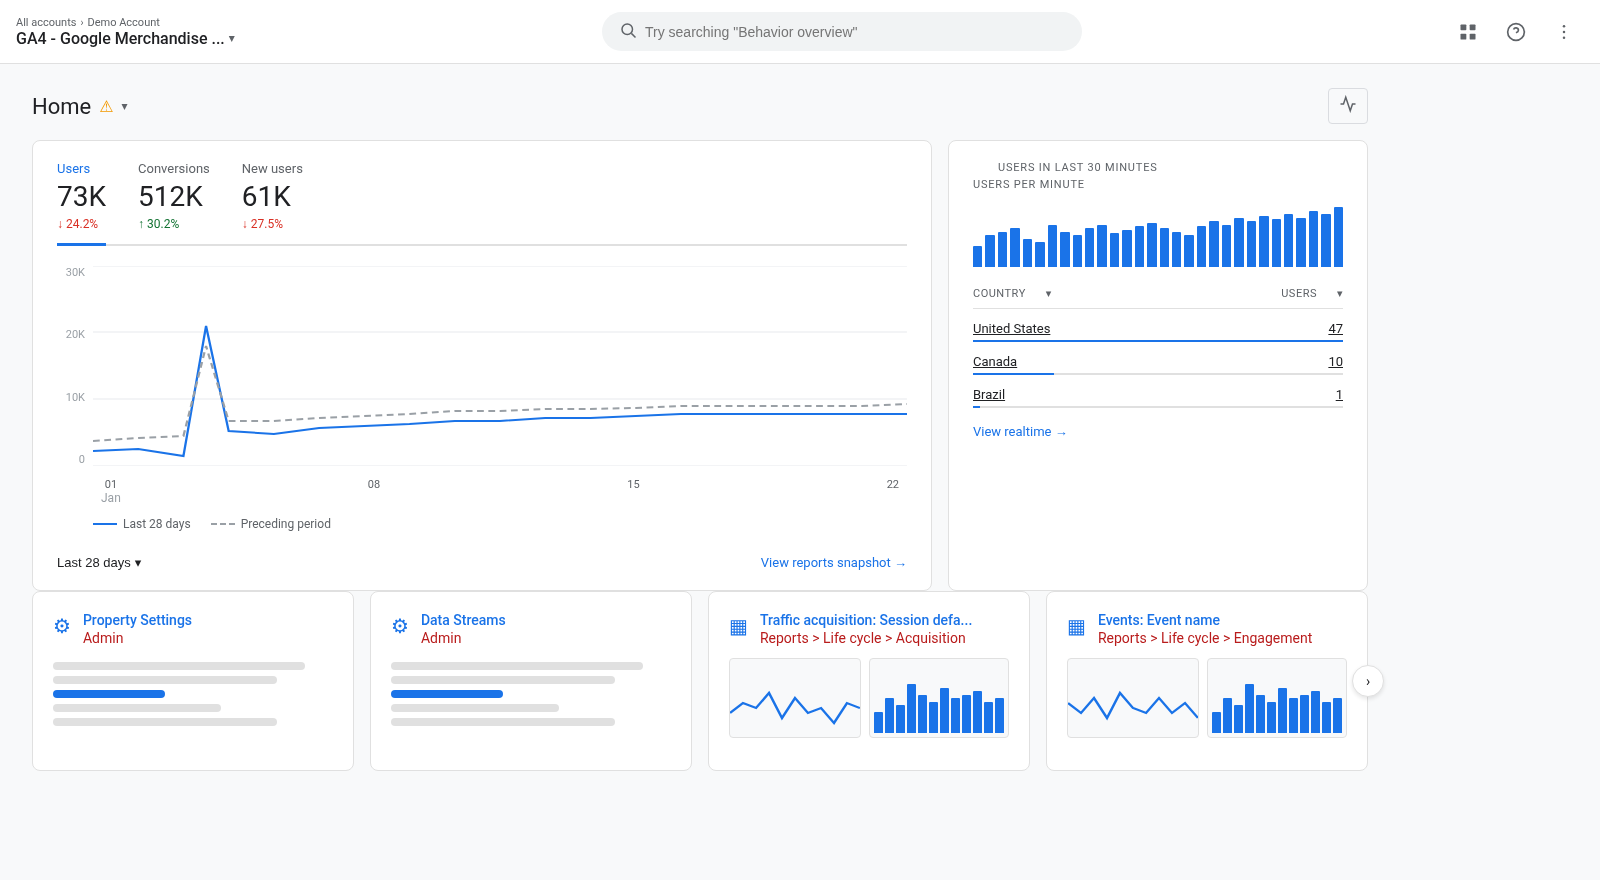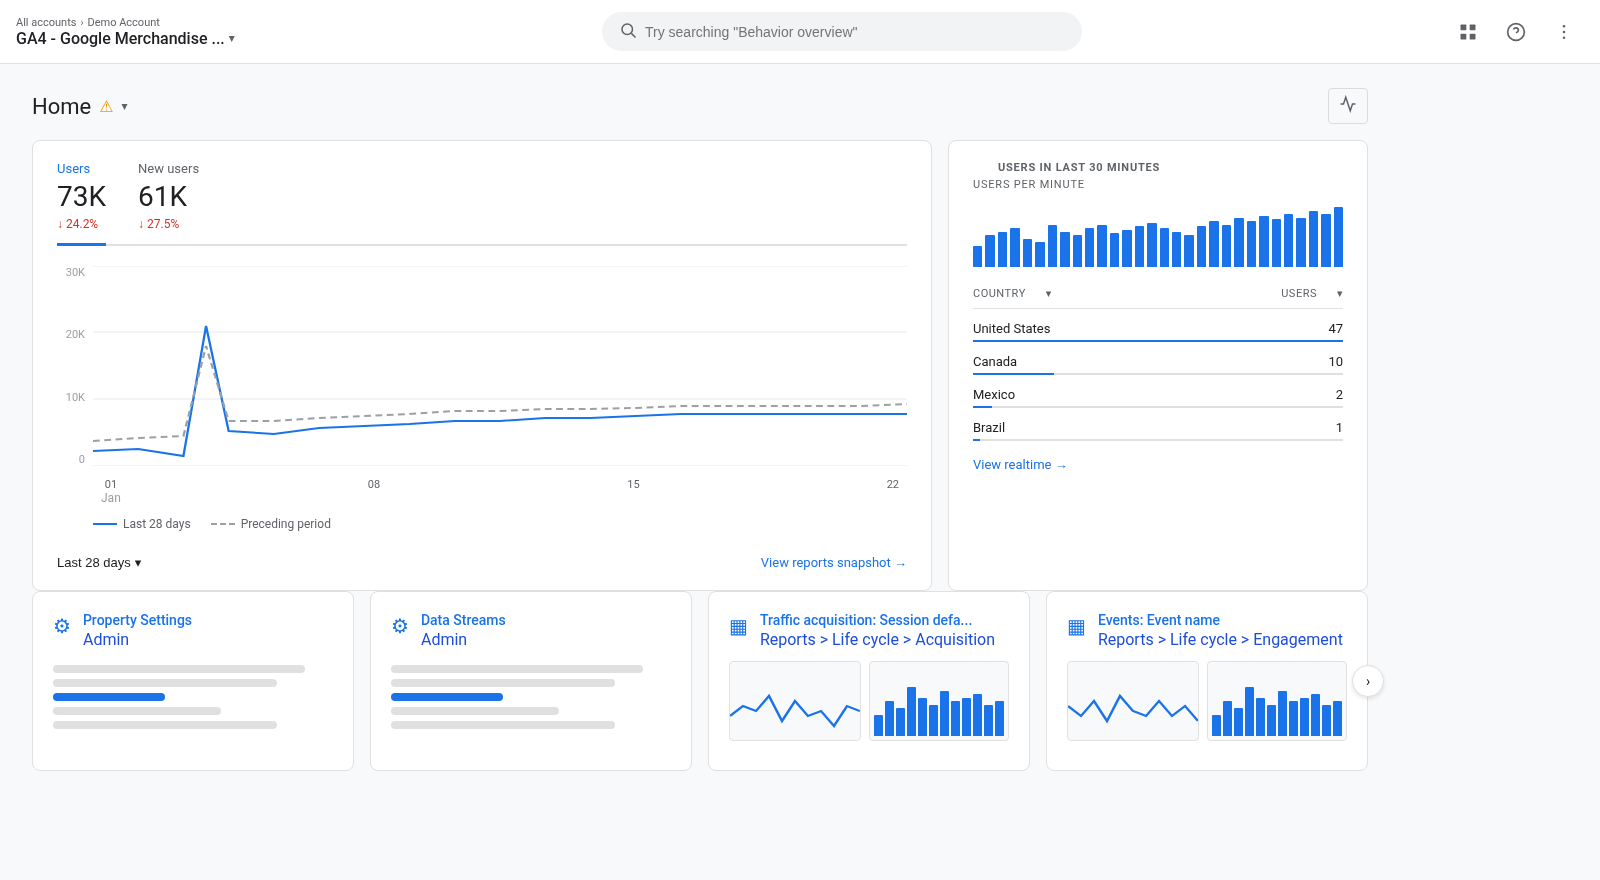--- a/index.html
+++ b/index.html
@@ -238,21 +238,21 @@
     
     .right-panel {
       width: 420px;
       background: #fff;
       border-radius: 8px;
       border: 1px solid #e0e0e0;
       padding: 20px 24px;
     }
     .realtime-title {
       font-size: 11px;
-      font-weight: 700;
+      font-weight: 400;
       color: #5f6368;
       letter-spacing: 0.8px;
       margin-bottom: 4px;
       text-transform: uppercase;
       padding-left: 25px;
     }
     .realtime-count {
       font-size: 48px;
       font-weight: 300;
       color: #202124;
@@ -301,20 +301,21 @@
       cursor: pointer;
     }
     .country-row {
       margin-bottom: 12px;
     }
     .country-row-top {
       display: flex;
       justify-content: space-between;
       align-items: center;
       margin-bottom: 4px;
+      text-decoration: underline;
     }
     .country-name { font-size: 13px; color: #202124; }
     .country-value { font-size: 13px; color: #202124; }
     .country-bar-bg {
       height: 2px;
       background: #e0e0e0;
       width: 100%;
     }
     .country-bar-fill {
       height: 2px;
@@ -357,22 +358,22 @@
       margin-top: 2px;
     }
     .card-title-link {
       color: #1a73e8;
       font-size: 14px;
       font-weight: 500;
       text-decoration: none;
       cursor: pointer;
     }
     .card-subtitle {
-      font-size: 16px;
-      color: #1d4ed8;
+      font-size: 14px;
+      color: #b91c1c;
       margin-top: 2px;
     }
     .card-preview {
       margin-top: 16px;
     }
     .preview-lines {
       display: flex;
       flex-direction: column;
       gap: 6px;
     }
@@ -523,20 +524,25 @@
 
   <div class="panels">
 
     <div class="left-panel">
 
       <div class="metrics-row">
         <div class="metric-item active">
           <div class="metric-label">Users</div>
           <div class="metric-value">73K</div>
           <div class="metric-change down">↓ 24.2%</div>
+        </div>
+        <div class="metric-item">
+          <div class="metric-label">Conversions</div>
+          <div class="metric-value">512K</div>
+          <div class="metric-change up">↑ 30.2%</div>
         </div>
         <div class="metric-item">
           <div class="metric-label">New users</div>
           <div class="metric-value">61K</div>
           <div class="metric-change down">↓ 27.5%</div>
         </div>
       </div>
 
       <div class="chart-container">
         <div class="y-axis">
@@ -658,29 +664,20 @@
     <div class="country-row-top">
       <span class="country-name">Canada</span>
       <span class="country-value">10</span>
     </div>
     <div class="country-bar-bg">
       <div class="country-bar-fill" style="width:22%"></div>
     </div>
   </div>
           <div class="country-row">
     <div class="country-row-top">
-      <span class="country-name">Mexico</span>
-      <span class="country-value">2</span>
-    </div>
-    <div class="country-bar-bg">
-      <div class="country-bar-fill" style="width:5%"></div>
-    </div>
-  </div>
-          <div class="country-row">
-    <div class="country-row-top">
       <span class="country-name">Brazil</span>
       <span class="country-value">1</span>
     </div>
     <div class="country-bar-bg">
       <div class="country-bar-fill" style="width:2%"></div>
     </div>
   </div>
         </div>
 
       <div class="right-panel-bottom">

